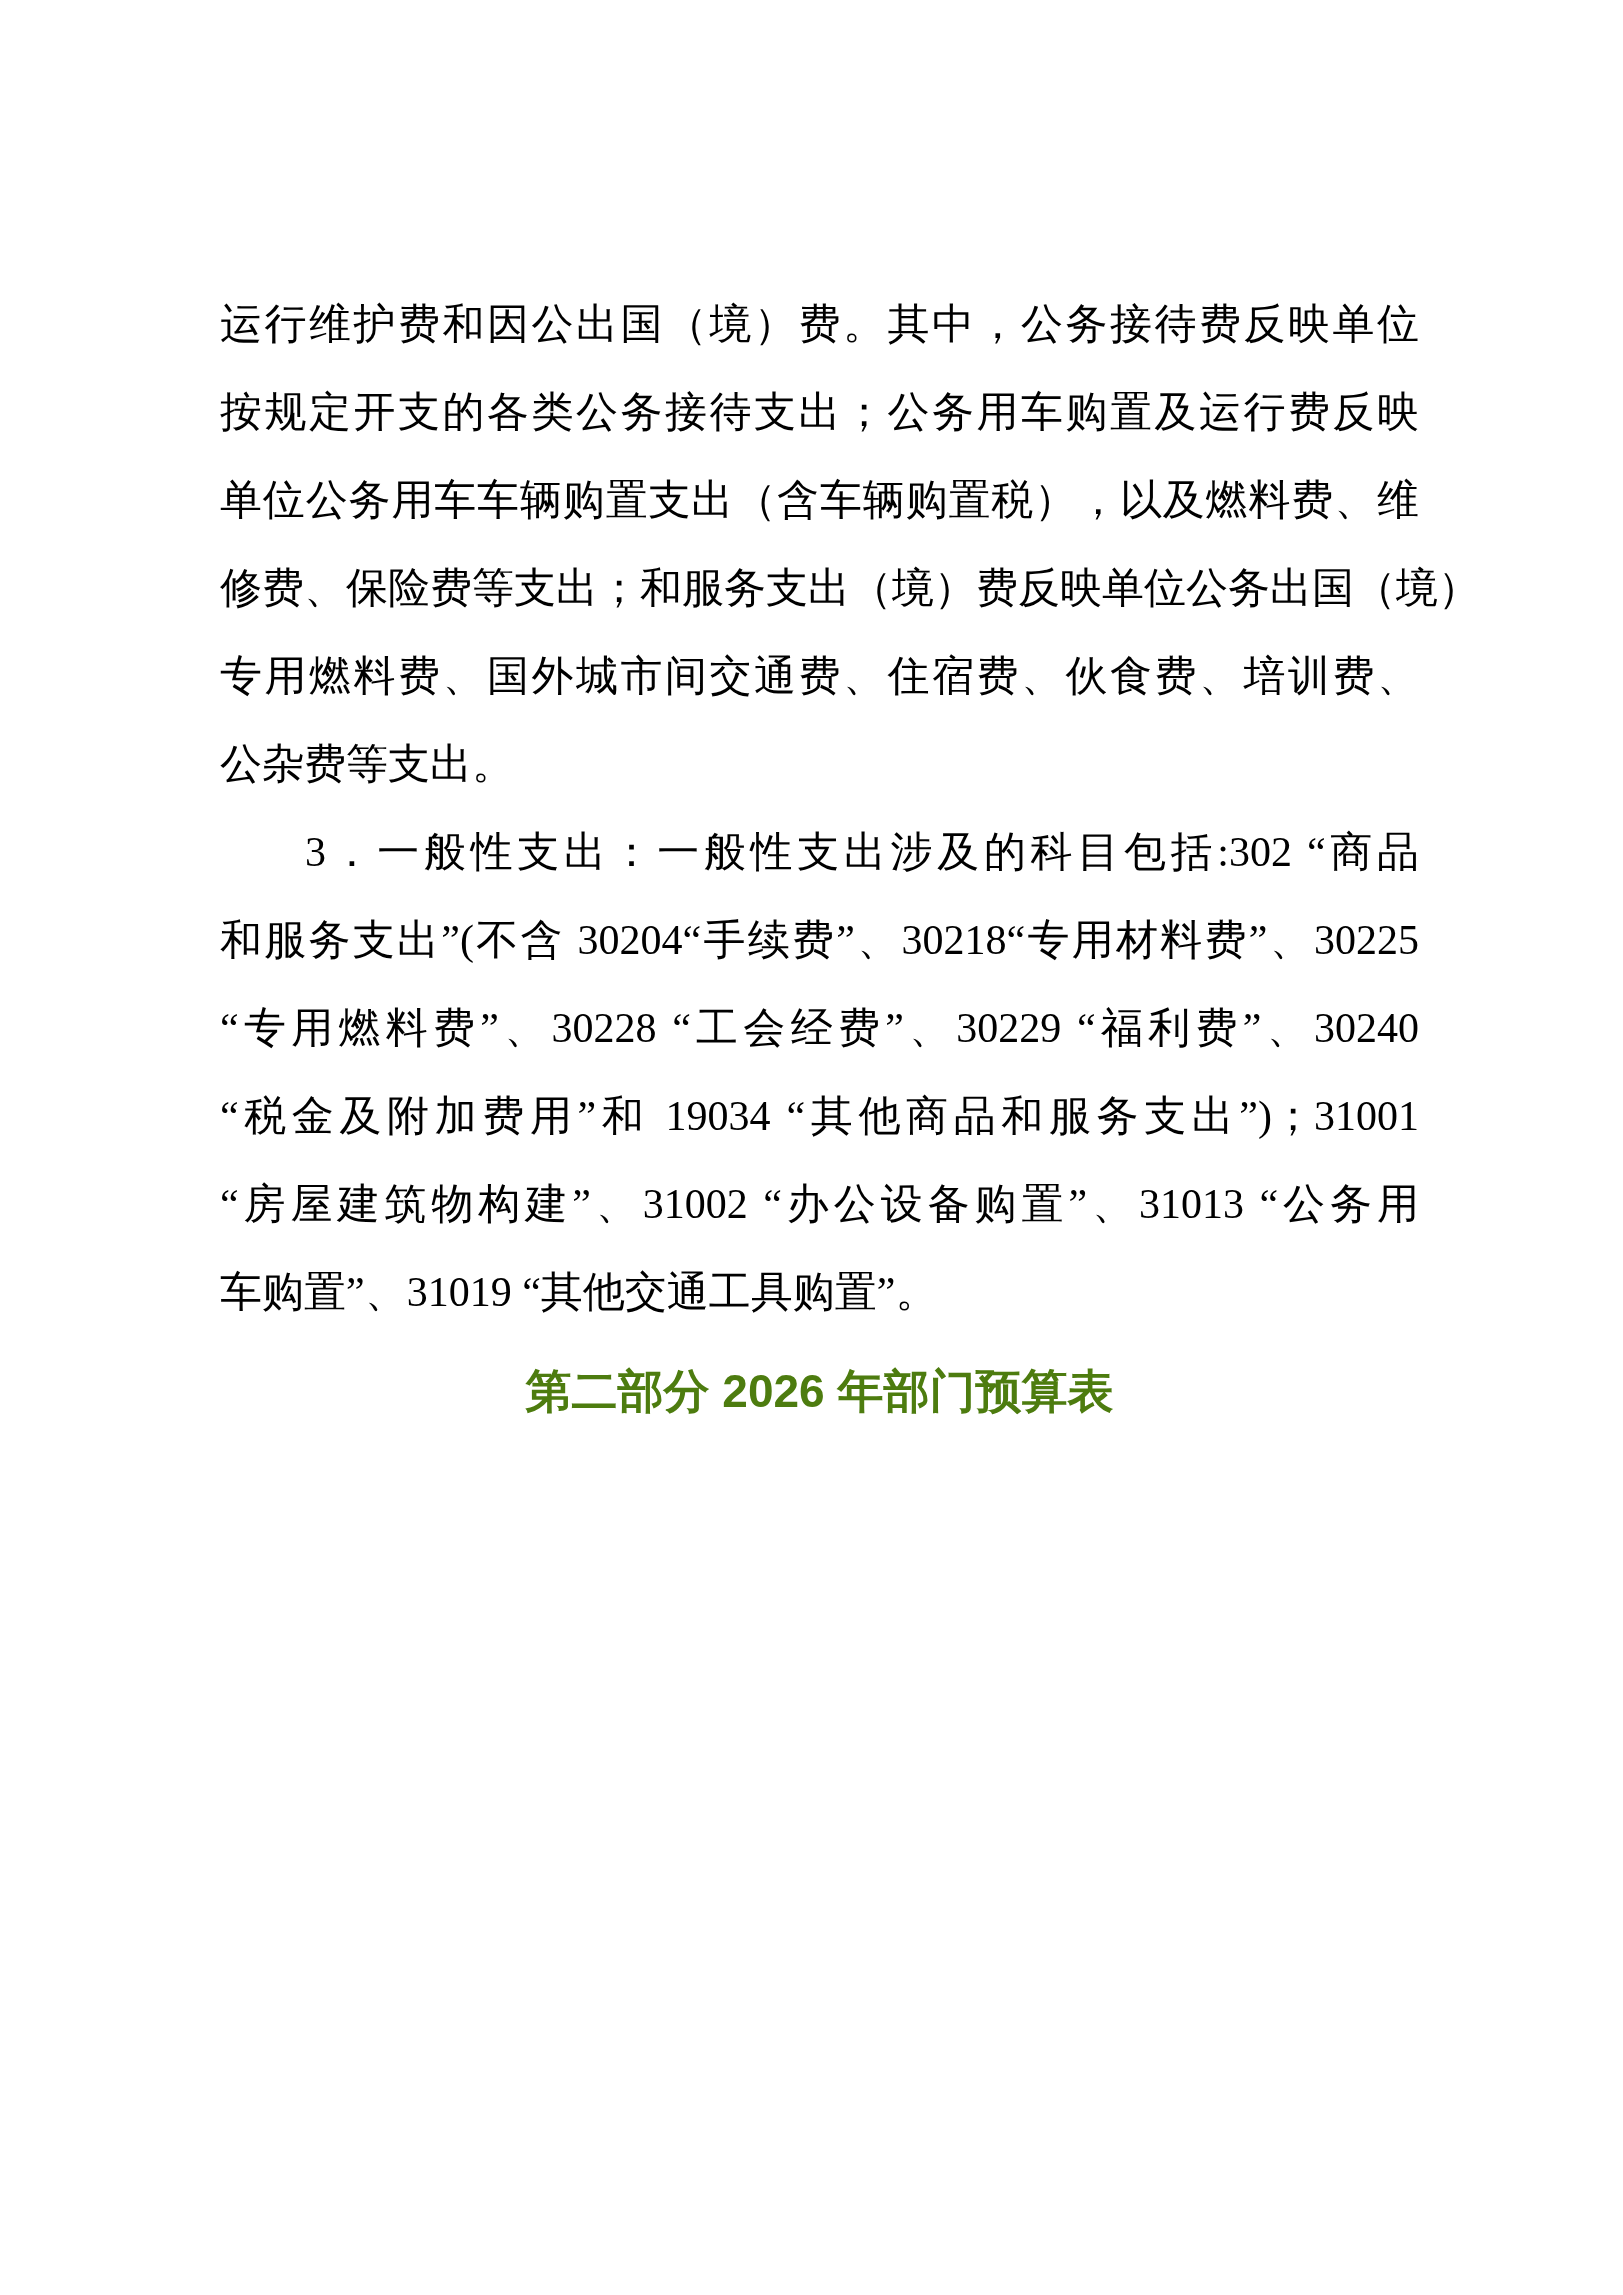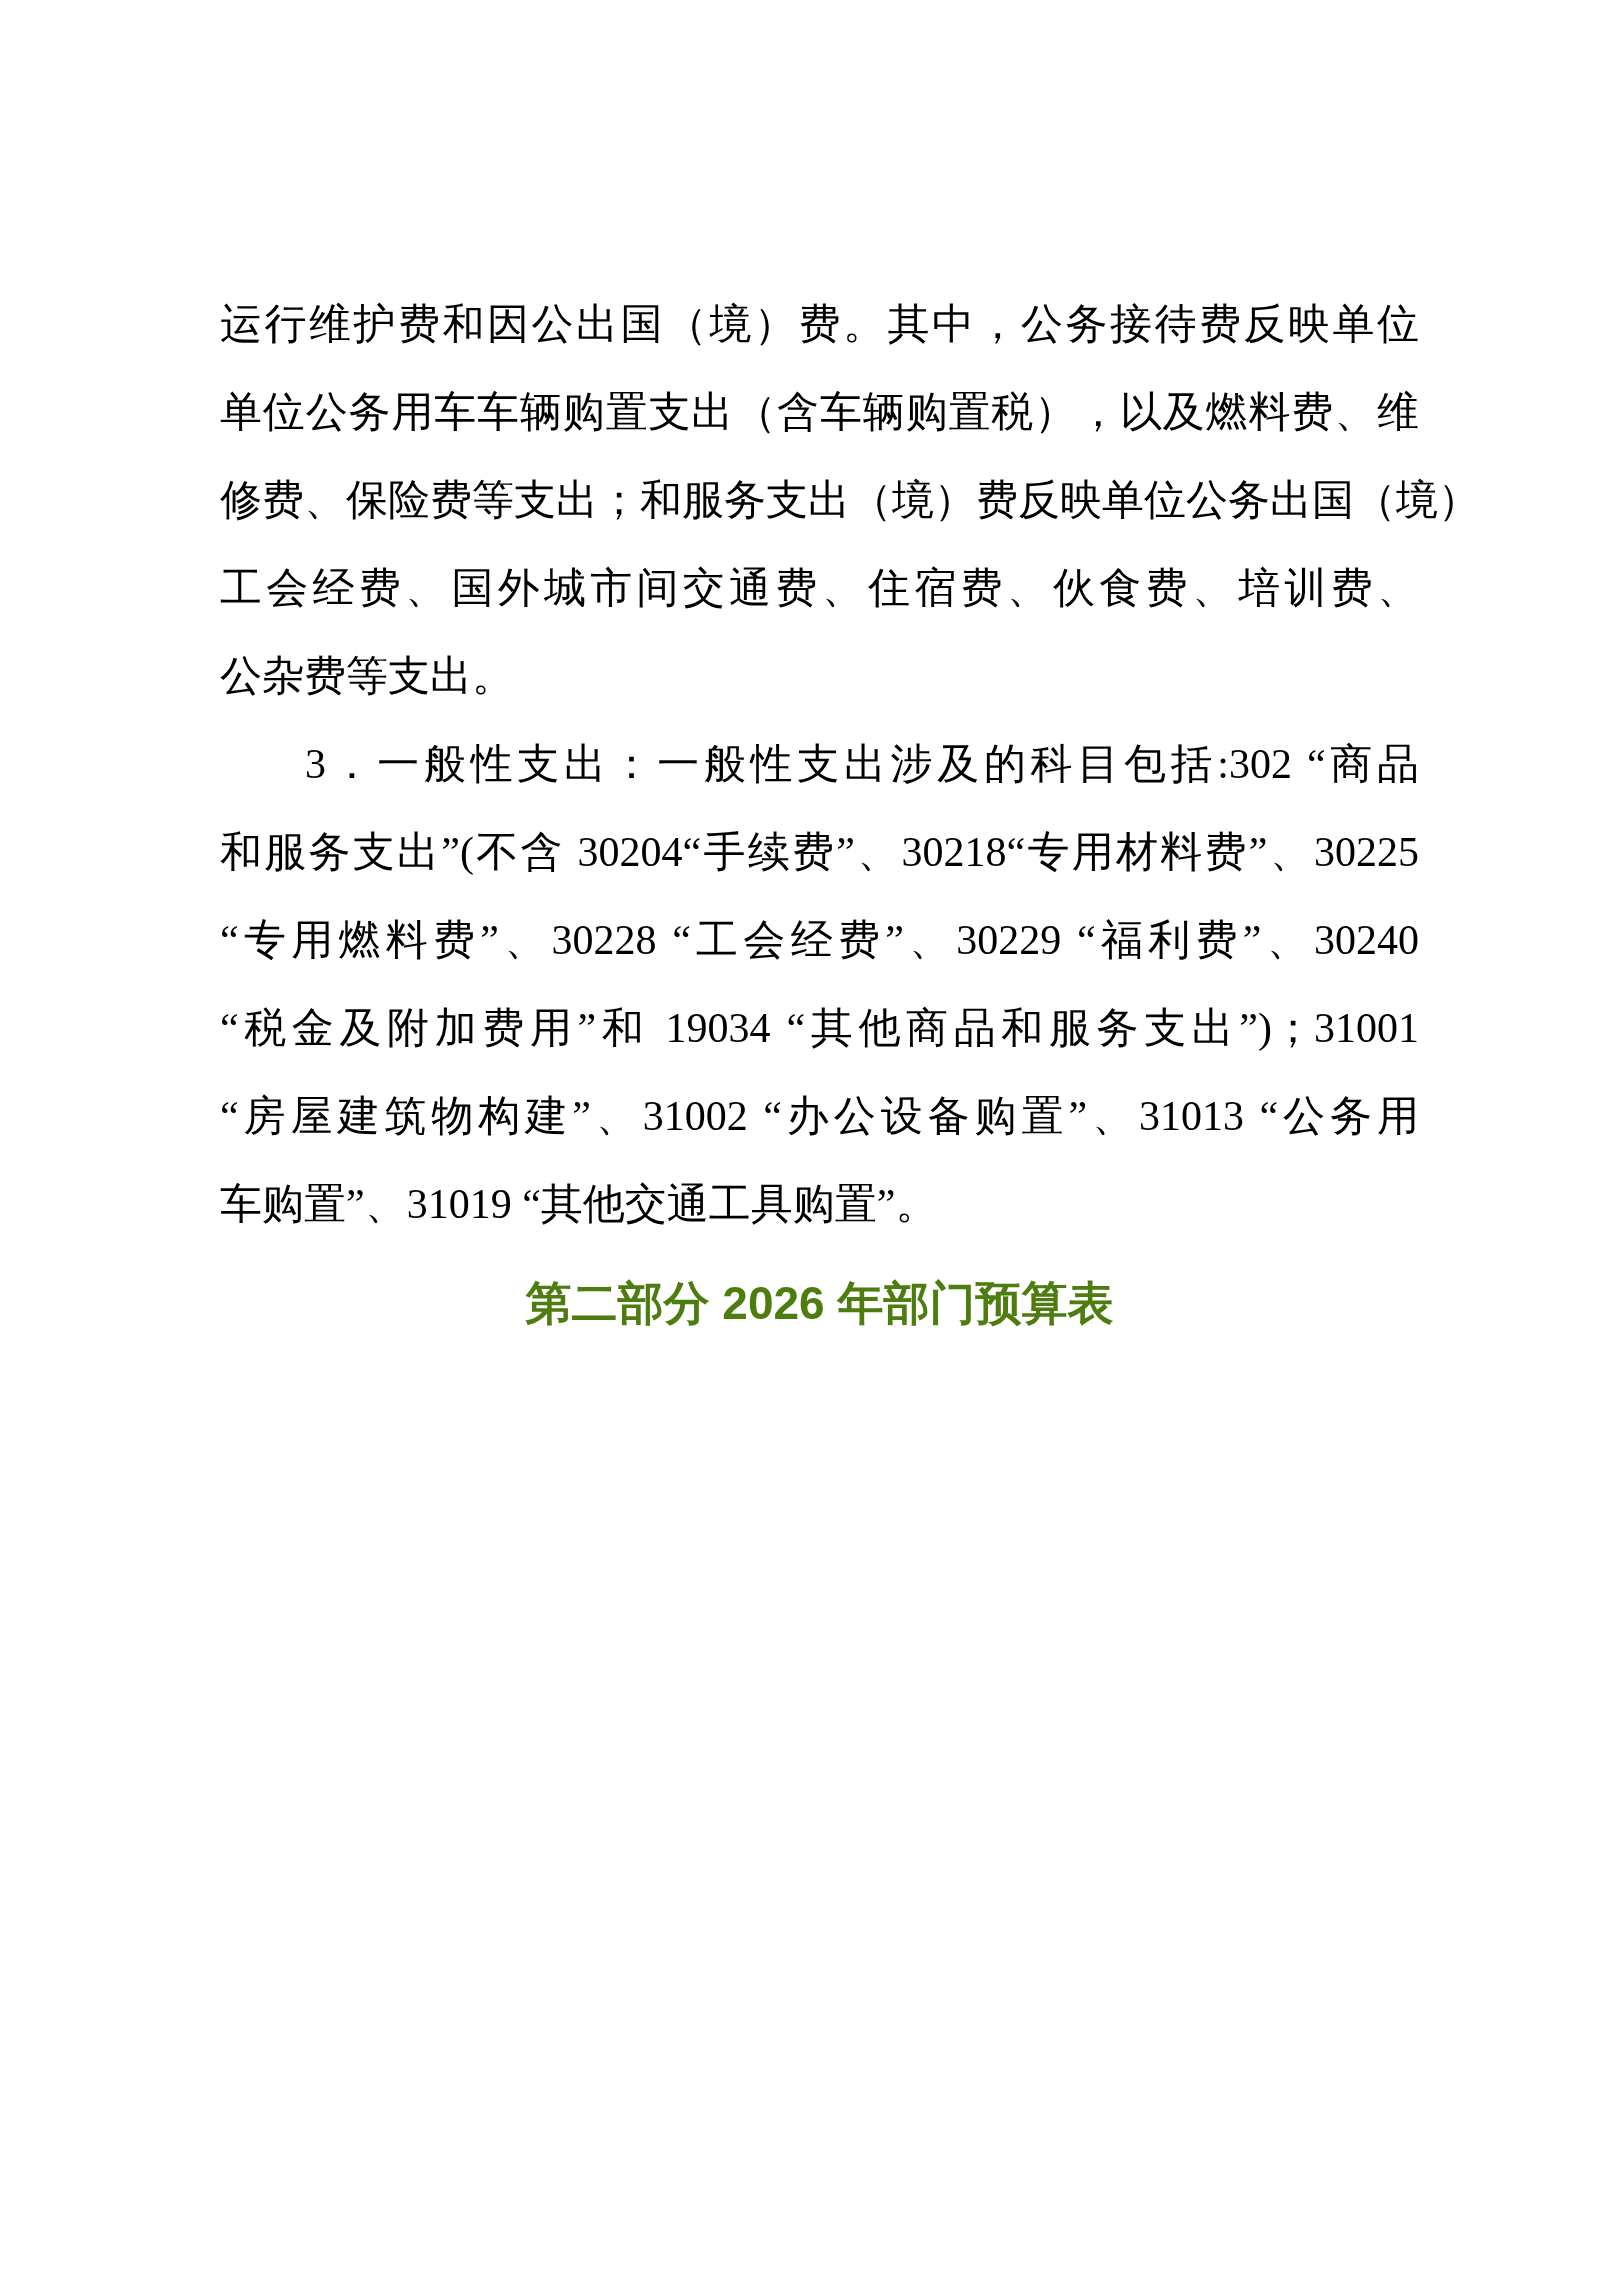--- a/index.html
+++ b/index.html
@@ -50,23 +50,24 @@
     text-align: center;
     color: #4d7c0f;
   }
 </style>
 </head>
 <body>
 
 <div class="page">
   <div class="content">
     <div class="line">运行维护费和因公出国（境）费。其中，公务接待费反映单位</div>
+    <div class="line">按规定开支的各类公务接待支出；公务用车购置及运行费反映</div>
     <div class="line">单位公务用车车辆购置支出（含车辆购置税），以及燃料费、维</div>
     <div class="line">修费、保险费等支出；和服务支出（境）费反映单位公务出国（境）</div>
-    <div class="line">工会经费、国外城市间交通费、住宿费、伙食费、培训费、</div>
+    <div class="line">专用燃料费、国外城市间交通费、住宿费、伙食费、培训费、</div>
     <div class="line para-end">公杂费等支出。</div>
     <div class="line indent">3．一般性支出：一般性支出涉及的科目包括:302 “商品</div>
     <div class="line">和服务支出”(不含 30204“手续费”、30218“专用材料费”、30225</div>
     <div class="line">“专用燃料费”、30228 “工会经费”、30229 “福利费”、30240</div>
     <div class="line">“税金及附加费用”和 19034 “其他商品和服务支出”)；31001</div>
     <div class="line">“房屋建筑物构建”、31002 “办公设备购置”、31013 “公务用</div>
     <div class="line para-end">车购置”、31019 “其他交通工具购置”。</div>
     <h2 class="section-heading">第二部分 2026 年部门预算表</h2>
   </div>
 </div>

